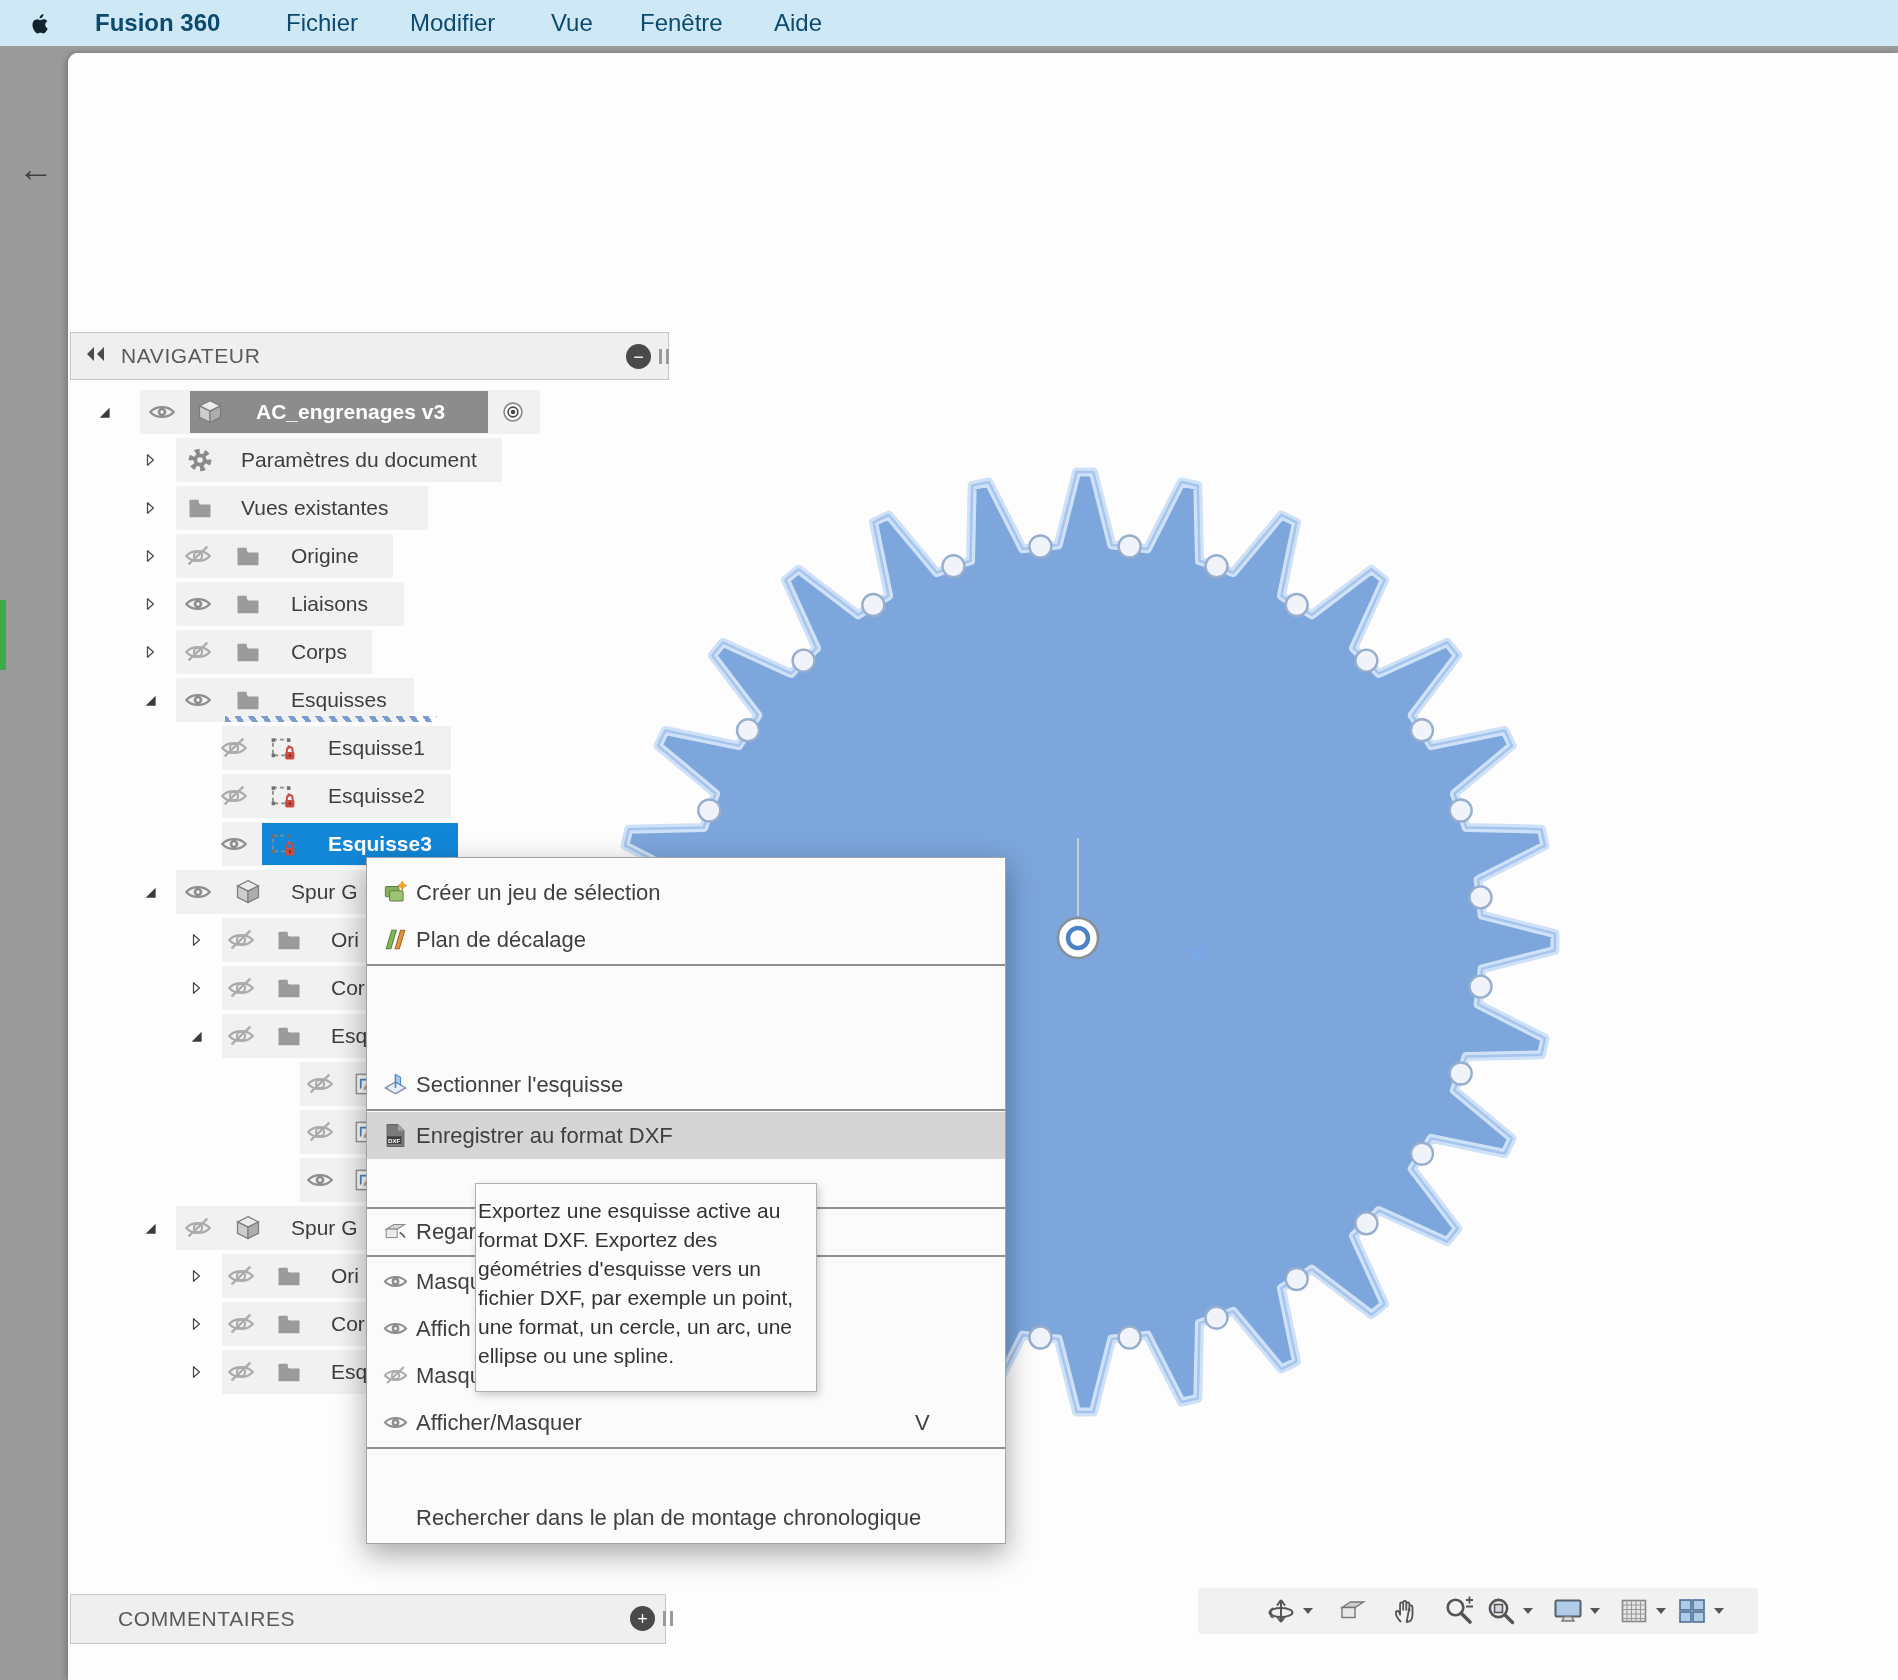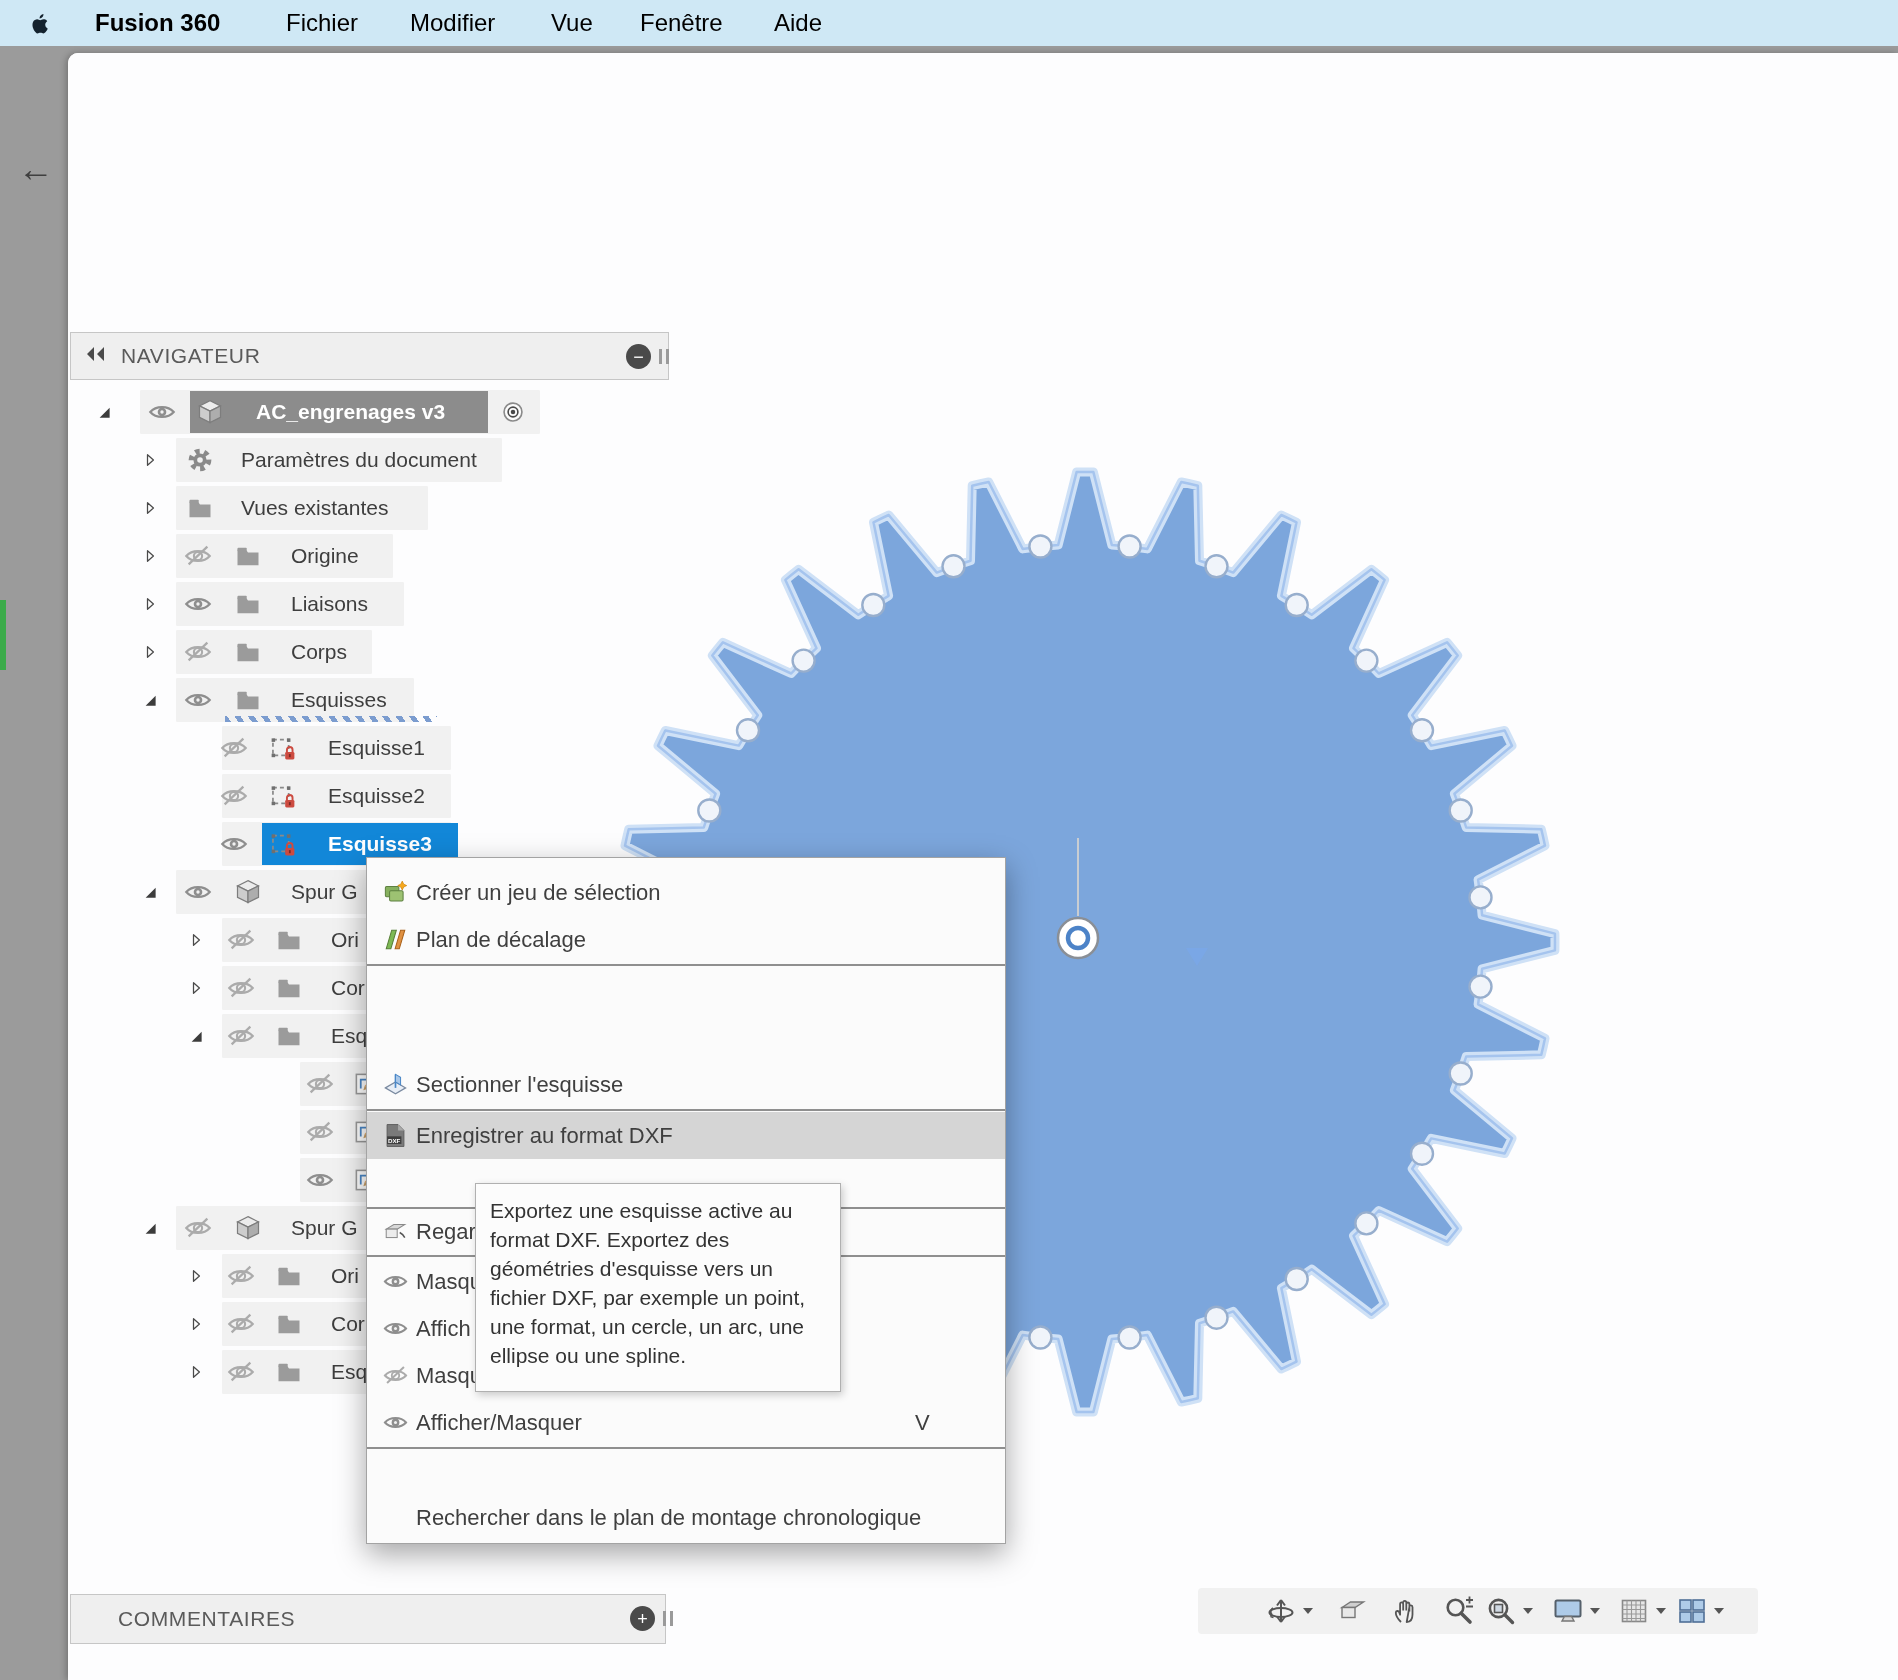--- a/index.html
+++ b/index.html
@@ -2,21 +2,21 @@
 <html><head>
 <meta charset="utf-8">
 <style>
   html,body{margin:0;padding:0;}
   body{width:1898px;height:1680px;overflow:hidden;position:relative;
        font-family:"Liberation Sans","DejaVu Sans",sans-serif;background:#9b9b9b;}
   .abs{position:absolute;}
   .ctr{display:flex;align-items:center;justify-content:center;}
   
   #menubar{left:0;top:0;width:1898px;height:46px;background:#cfe8f5;z-index:200;}
-  .mb-item{top:0;height:46px;display:flex;align-items:center;font-size:24px;color:#000000;}
+  .mb-item{top:0;height:46px;display:flex;align-items:center;font-size:24px;color:#0c4a6e;}
   
   #window{left:68px;top:53px;width:1830px;height:1627px;background:#ffffff;
           border-top-left-radius:10px;box-shadow:-2px 0 6px rgba(0,0,0,.25);z-index:10;overflow:hidden;}
   #titlebar{left:0;top:0;width:1830px;height:52px;background:linear-gradient(#e9e9e9,#d2d2d2);
             border-bottom:1px solid #b4b4b4;border-top-left-radius:10px;}
   .light{top:13px;width:22px;height:22px;border-radius:50%;}
   #win-title{top:0;height:52px;left:1040px;display:flex;align-items:center;font-size:23px;color:#3f3f3f;}
   #qat{left:0;top:53px;width:382px;height:61px;background:#d2d2d2;}
   #doctab-area{left:382px;top:53px;width:1448px;height:61px;background:#ededed;}
   #ribbon{left:0;top:114px;width:1830px;height:153px;background:#f0f0f0;border-bottom:1px solid #d0d0d0;}
@@ -31,21 +31,21 @@
   .panel-title{font-size:21px;color:#5a5a5a;letter-spacing:.6px;}
   .tree-row-bg{background:rgba(240,240,240,.95);border-radius:1px;}
   .tree-label{font-size:21px;color:#3e3e3e;white-space:nowrap;}
   
   #context-menu{background:#fbfbfb;border:1px solid #a3a3a3;box-shadow:0 10px 28px rgba(0,0,0,.35);z-index:60;}
   .cm-label{font-size:22px;color:#3f3f3f;white-space:nowrap;}
   .cm-sep{background:#8f8f8f;height:2px;}
   .cm-hl{background:#d5d5d5;}
   .cm-short{font-size:22px;color:#3f3f3f;}
   
-  #tooltip{background:#fcfcfc;border:1px solid #b0b0b0;box-shadow:2px 3px 8px rgba(0,0,0,.2);z-index:80;padding:12px 14px;}
+  #tooltip{background:#fcfcfc;border:1px solid #b0b0b0;box-shadow:2px 3px 8px rgba(0,0,0,.2);z-index:80;padding:12px 2px;}
   .tt-line{font-size:21px;color:#333;line-height:29px;white-space:nowrap;}
   .grip{display:inline-flex;gap:4px;}
   .grip i{width:3px;height:15px;background:#9a9a9a;}
   .roundbtn{border-radius:50%;background:#4a4a4a;color:#fff;font-size:18px;line-height:1;}
 </style>
 </head>
 <body>
 
 <div id="menubar" class="abs">
   <span class="abs" id="apple-menu" style="left:26px;top:9px;"><svg width="24" height="28" viewBox="0 0 26 30">

